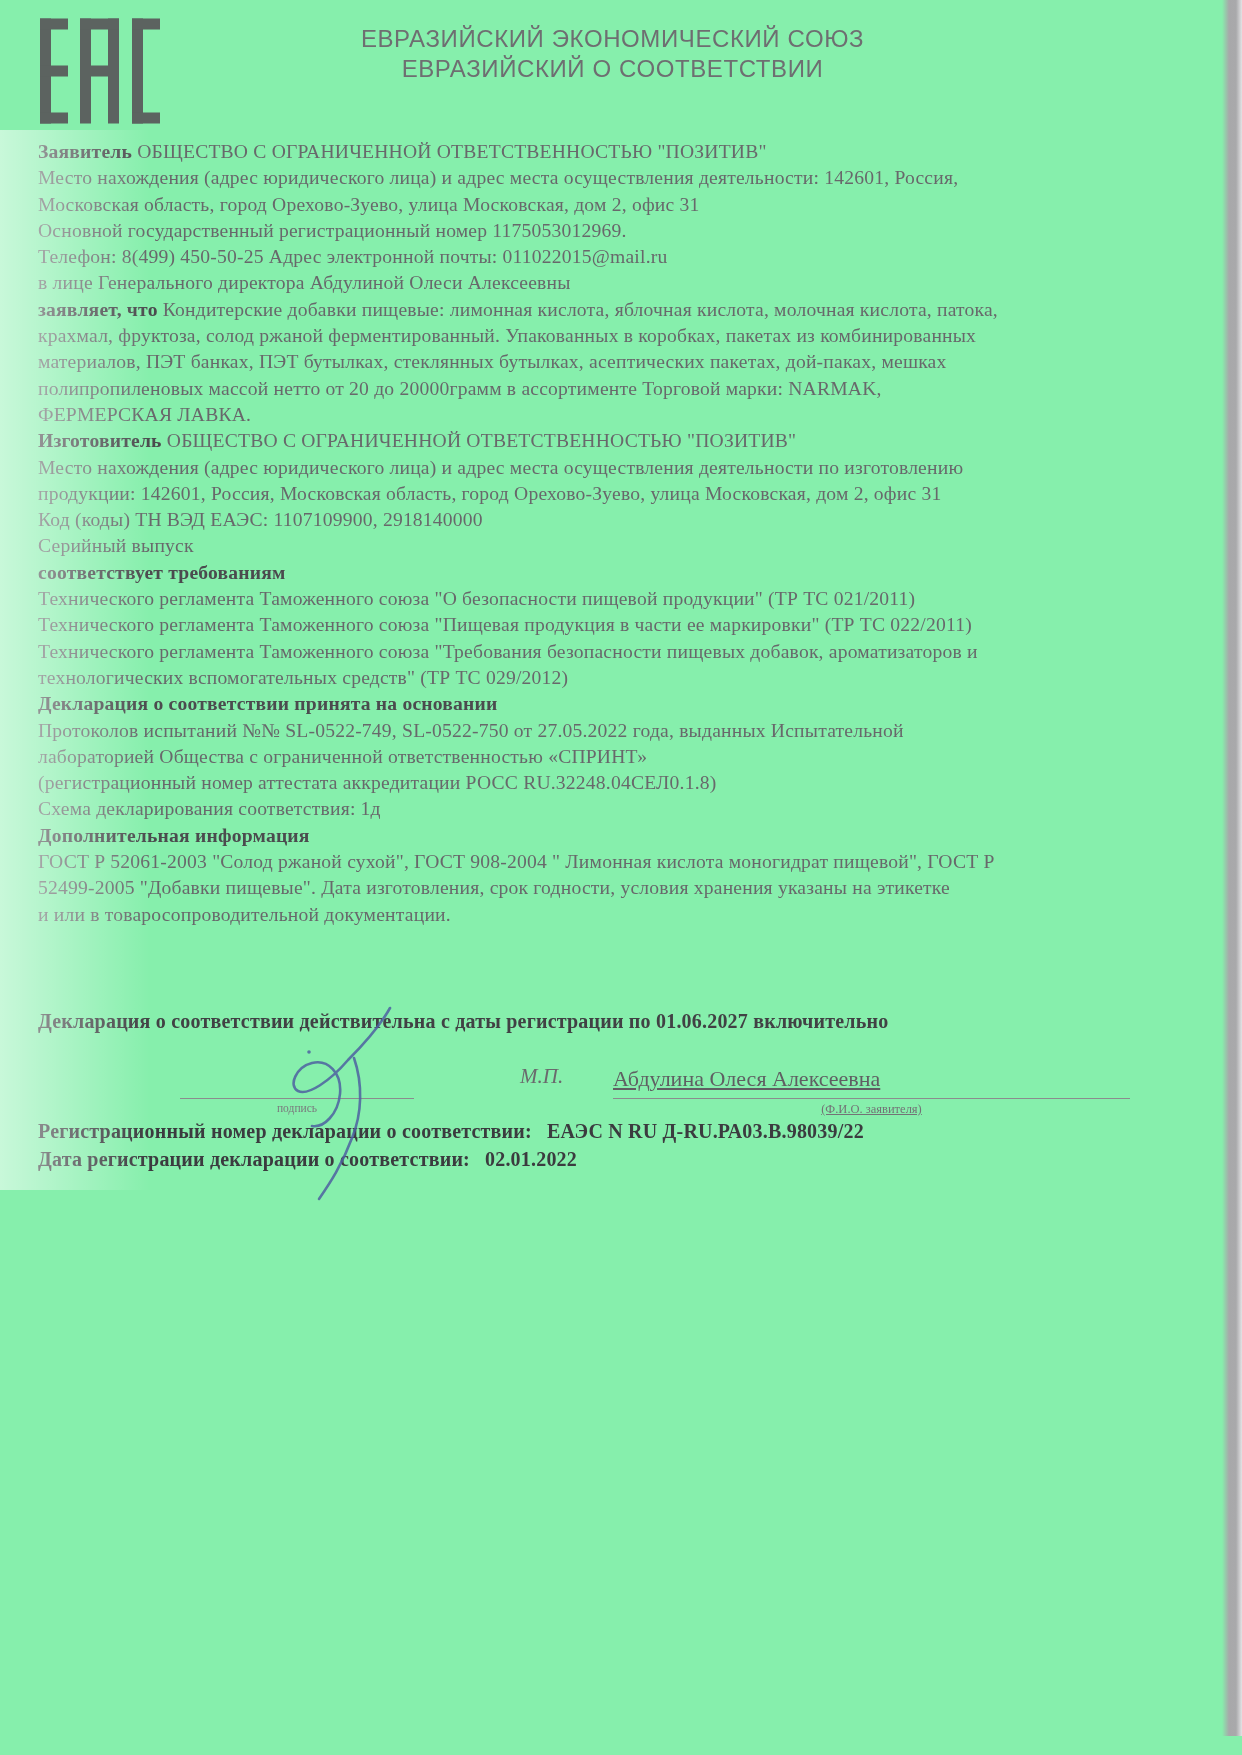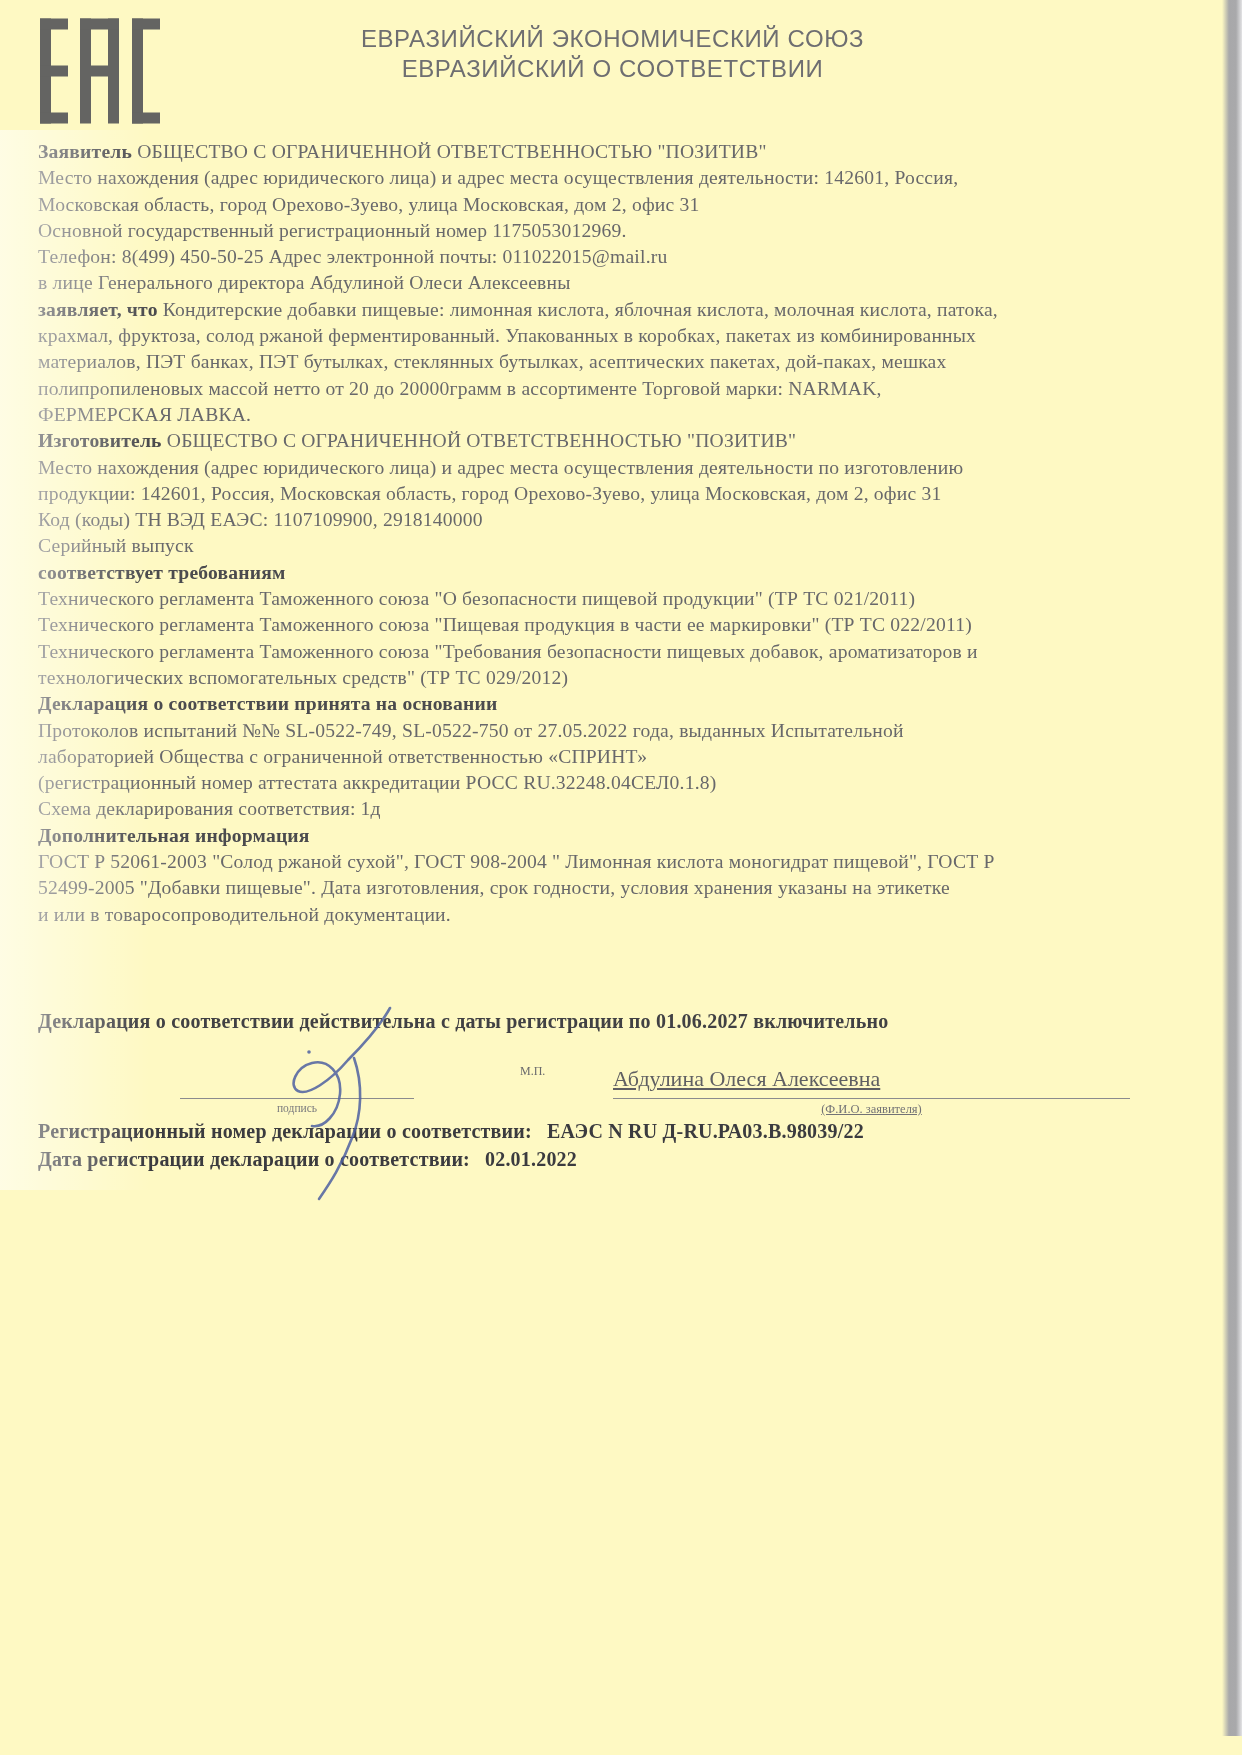--- a/index.html
+++ b/index.html
@@ -1,17 +1,17 @@
 <!DOCTYPE html>
 <html><head>
 <meta charset="utf-8">
 <style>
   html,body{margin:0;padding:0;background:#ffffff;}
   .page{
-    position:relative;width:1242px;height:1755px;background:#fef9c3;
+    position:relative;width:1242px;height:1755px;background:#86efac;
     font-family:"Liberation Serif", serif;overflow:hidden;
   }
   
   .eac-logo{position:absolute;left:40px;top:18px;width:120px;height:106px;}
   
   .titles{position:absolute;left:0;top:24px;width:1225px;text-align:center;
     font-family:"Liberation Sans", sans-serif;color:#6e6e71;}
   .title-line{font-size:24px;letter-spacing:0.6px;line-height:30px;}
   
   .doc-body{position:absolute;left:38px;top:139px;width:1140px;color:#67676a;
@@ -23,21 +23,21 @@
   .scan-fade{position:absolute;left:0;top:130px;width:150px;height:1060px;
     background:linear-gradient(90deg, rgba(255,255,255,0.55), rgba(255,255,255,0));
     pointer-events:none;z-index:6;}
   
   .validity{position:absolute;left:38px;top:1010px;font-weight:bold;color:#414144;
     font-size:20px;letter-spacing:0.2px;white-space:nowrap;}
   
   .sig-line-left{position:absolute;left:180px;top:1098px;width:234px;border-top:1.2px solid #8b8b8e;}
   .sig-caption-left{position:absolute;left:180px;top:1102px;width:234px;text-align:center;
     font-size:11.5px;color:#7a7a7d;}
-  .stamp{position:absolute;left:520px;top:1064px;font-size:12px;color:#6a6a6d;}
+  .stamp{position:absolute;left:520px;top:1064px;font-size:21px;color:#6a6a6d;font-style:italic;}
   .signer-name{position:absolute;left:613px;top:1066px;width:517px;text-align:left;
     font-size:22px;color:#5f5f62;text-decoration:underline;}
   .sig-line-right{position:absolute;left:613px;top:1098px;width:517px;border-top:1.2px solid #8b8b8e;}
   .sig-caption-right{position:absolute;left:613px;top:1102px;width:517px;text-align:center;
     font-size:12.5px;color:#737376;text-decoration:underline;}
   
   .reg-row{position:absolute;left:38px;font-weight:bold;color:#3b3b3f;font-size:20px;
     letter-spacing:0.2px;white-space:nowrap;}
   .reg-number{top:1120px;}
   .reg-date{top:1148px;}

